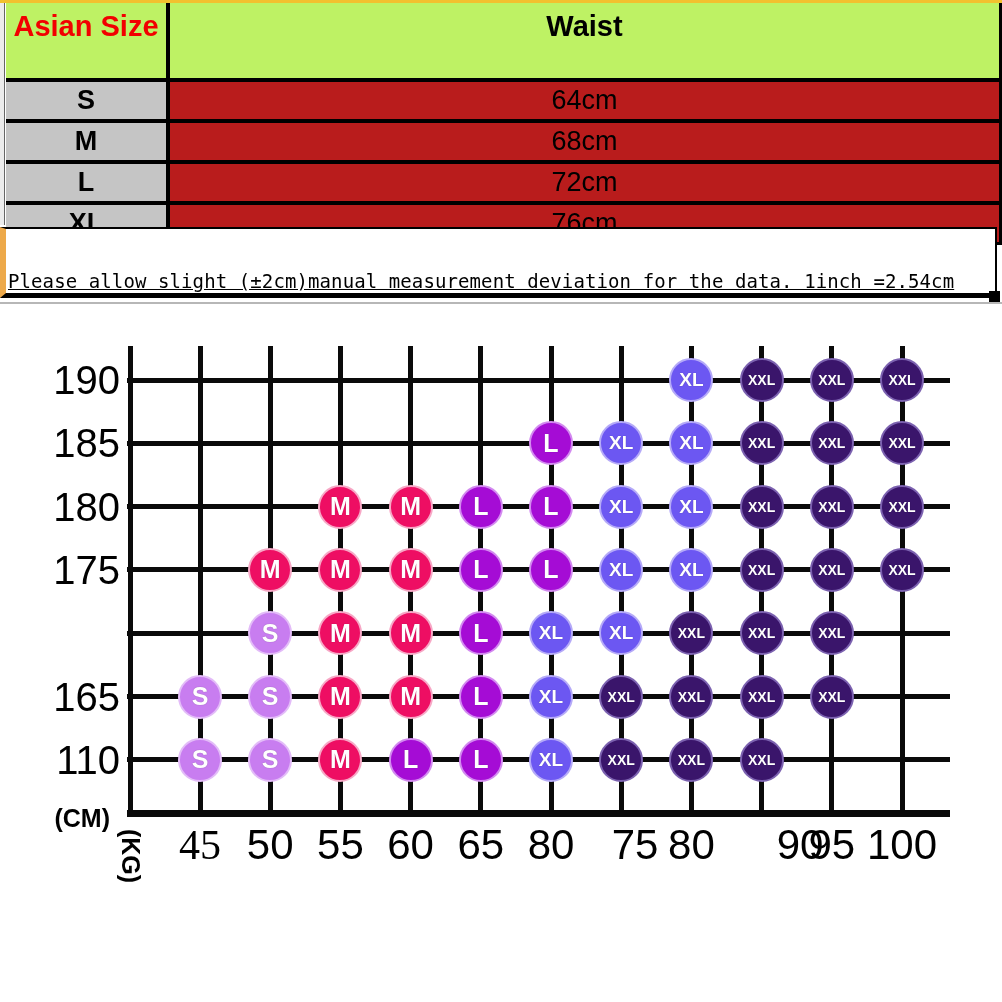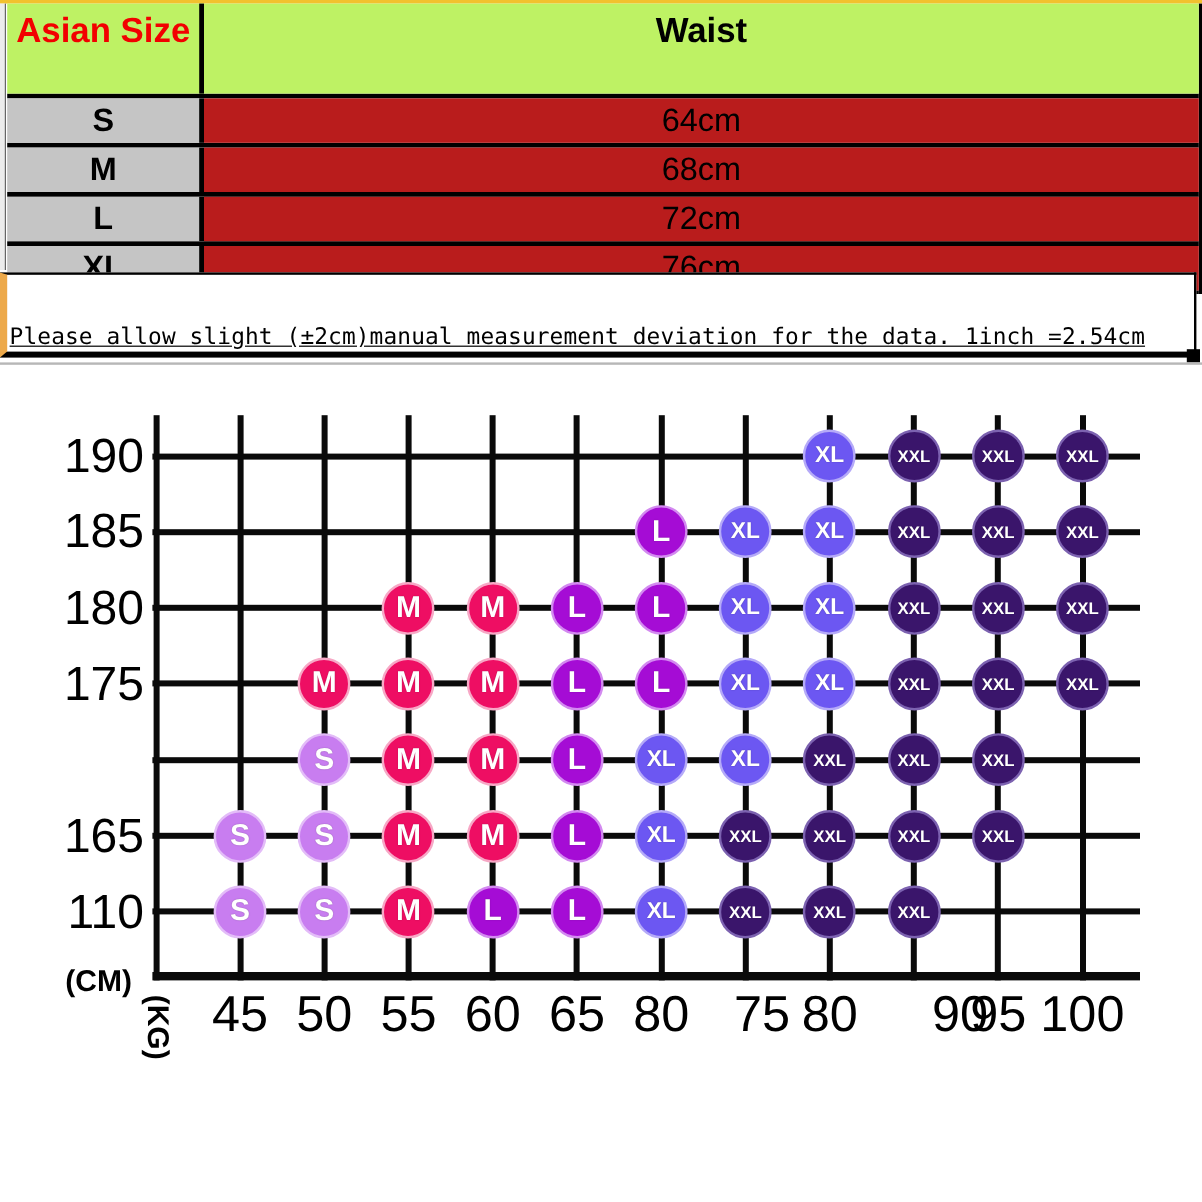--- a/index.html
+++ b/index.html
@@ -105,21 +105,21 @@
       <div class="gline" style="left: 127px; top: 630.82px; width: 823px; height: 5px;"></div>
       <div class="gline" style="left: 127px; top: 694.15px; width: 823px; height: 5px;"></div>
       <div class="gline" style="left: 127px; top: 757.48px; width: 823px; height: 5px;"></div>
       <div class="gline" style="left: 127px; top: 810px; width: 823px; height: 7px;"></div>
       <div class="ylab" style="left: 30px; width: 90px; top: 357px;">190</div>
       <div class="ylab" style="left: 30px; width: 90px; top: 420.33px;">185</div>
       <div class="ylab" style="left: 30px; width: 90px; top: 483.66px;">180</div>
       <div class="ylab" style="left: 30px; width: 90px; top: 546.99px;">175</div>
       <div class="ylab" style="left: 30px; width: 90px; top: 673.65px;">165</div>
       <div class="ylab" style="left: 30px; width: 90px; top: 736.98px;">110</div>
-      <div class="xlab" style="left: 154px; width: 92px; top: 822px;">45</div>
+      <div class="xlab" style="left: 154px; width: 92px; top: 822px; font-family: Liberation Serif, serif;">45</div>
       <div class="xlab" style="left: 224.2px; width: 92px; top: 822px;">50</div>
       <div class="xlab" style="left: 294.4px; width: 92px; top: 822px;">55</div>
       <div class="xlab" style="left: 364.6px; width: 92px; top: 822px;">60</div>
       <div class="xlab" style="left: 434.8px; width: 92px; top: 822px;">65</div>
       <div class="xlab" style="left: 505px; width: 92px; top: 822px;">80</div>
       <div class="xlab" style="left: 589px; width: 92px; top: 822px;">75</div>
       <div class="xlab" style="left: 645.4px; width: 92px; top: 822px;">80</div>
       <div class="xlab" style="left: 754px; width: 92px; top: 822px;">90</div>
       <div class="xlab" style="left: 785.8px; width: 92px; top: 822px;">95</div>
       <div class="xlab" style="left: 856px; width: 92px; top: 822px;">100</div>

